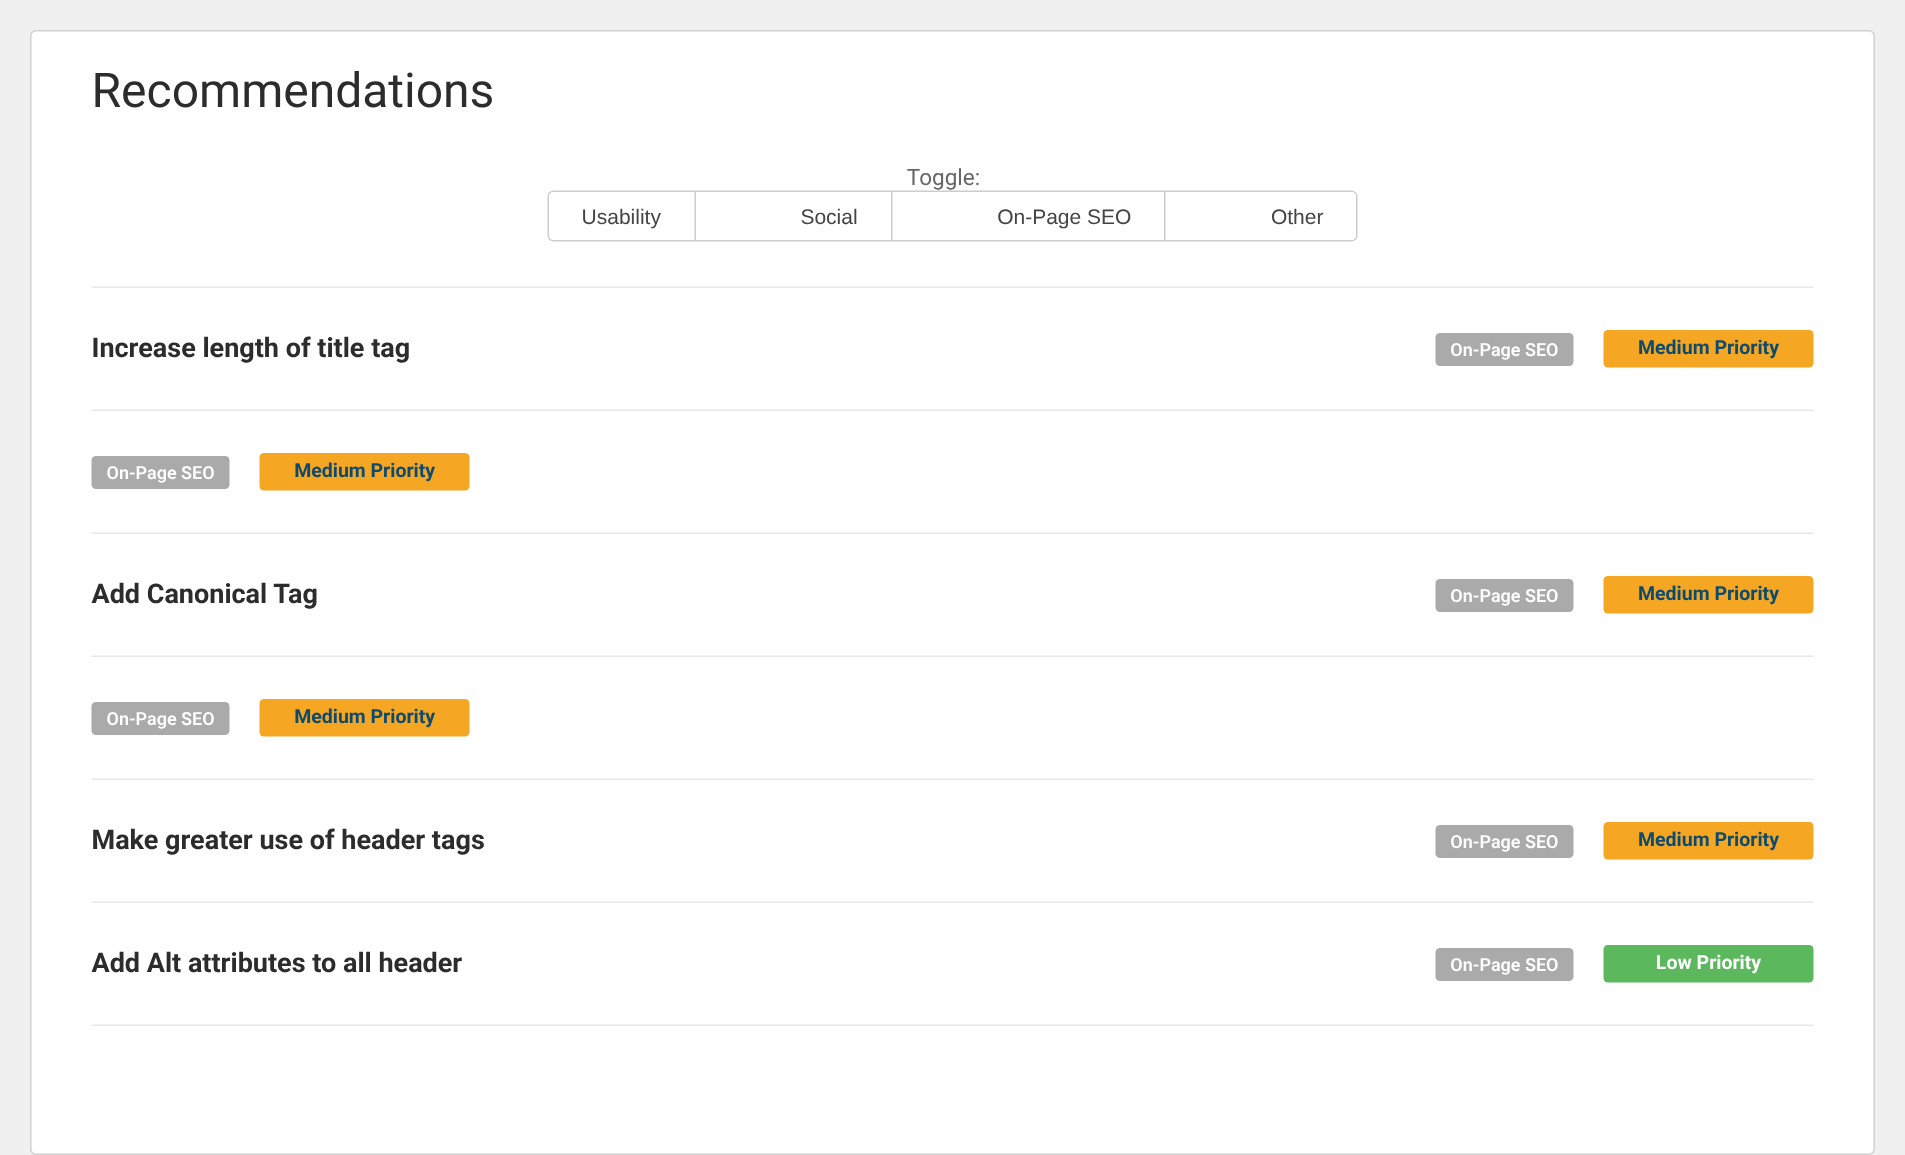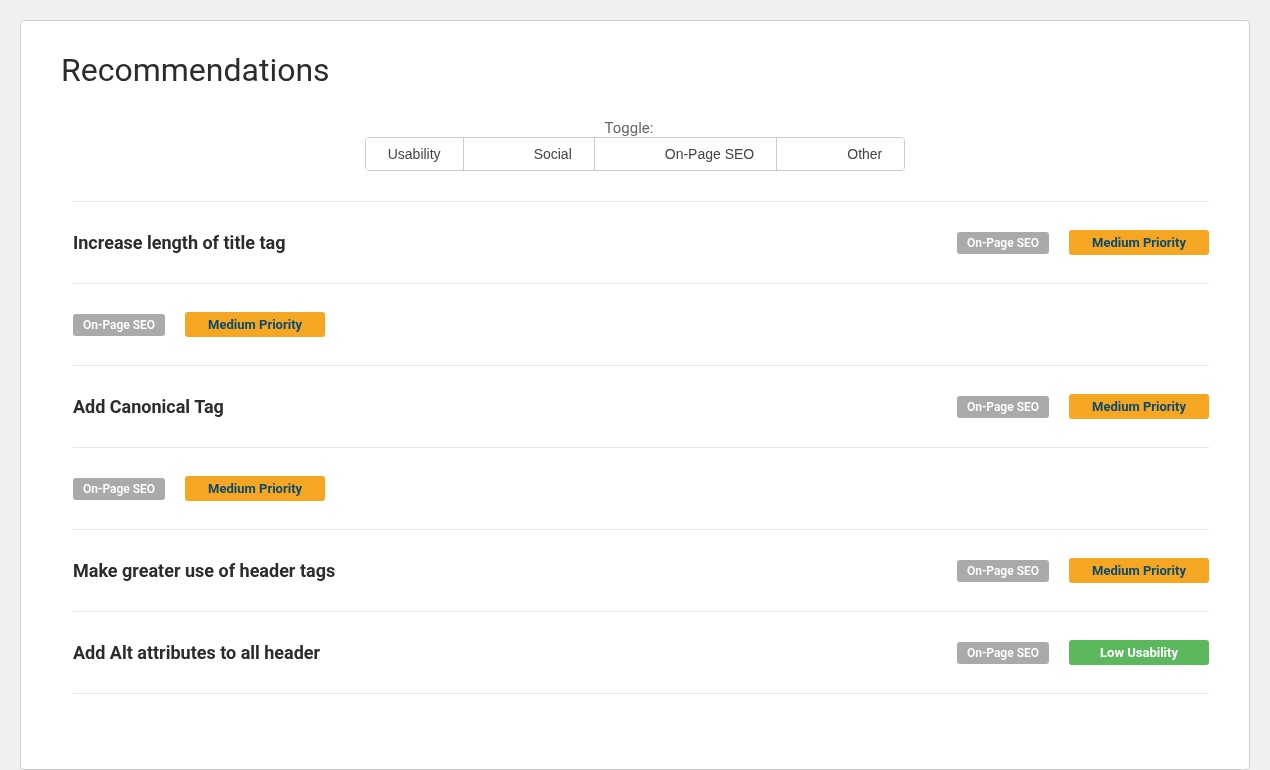--- a/index.html
+++ b/index.html
@@ -17,21 +17,21 @@
       min-height: 100vh;
       padding: 20px;
     }
 
     .page-container {
       background: #ffffff;
       border: 1px solid #d0d0d0;
       border-radius: 4px;
       width: 1230px;
       min-height: 750px;
-      padding: 30px 40px;
+      padding: 20px 40px;
     }
 
     .page-title {
       font-size: 32px;
       font-weight: 400;
       color: #2c2c2c;
       margin-bottom: 30px;
     }
 
     .toggle-section {
@@ -74,21 +74,20 @@
 
     .recommendations-list {
       width: 100%;
     }
 
     .recommendation-row {
       display: flex;
       align-items: center;
       padding: 28px 0;
       border-bottom: 1px solid #e8e8e8;
-      margin-left: 12px;
     }
 
     .recommendation-row:first-child {
       border-top: 1px solid #e8e8e8;
     }
 
     .rec-title {
       flex: 1;
       font-size: 18px;
       font-weight: 700;
@@ -164,16 +163,16 @@
         <span class="priority-badge priority-medium">Medium Priority</span>
       </div>
       <div class="recommendation-row">
         <span class="rec-title">Make greater use of header tags</span>
         <span class="category-badge">On-Page SEO</span>
         <span class="priority-badge priority-medium">Medium Priority</span>
       </div>
       <div class="recommendation-row">
         <span class="rec-title">Add Alt attributes to all header</span>
         <span class="category-badge">On-Page SEO</span>
-        <span class="priority-badge priority-low">Low Usability</span>
+        <span class="priority-badge priority-low">Low Priority</span>
       </div>
     </div>
 </div>
 
 </body></html>

